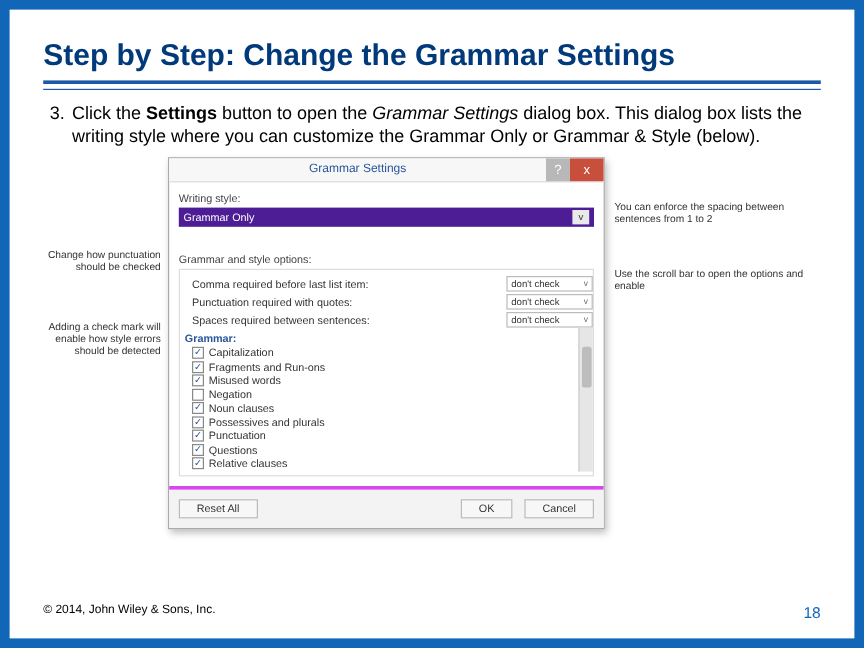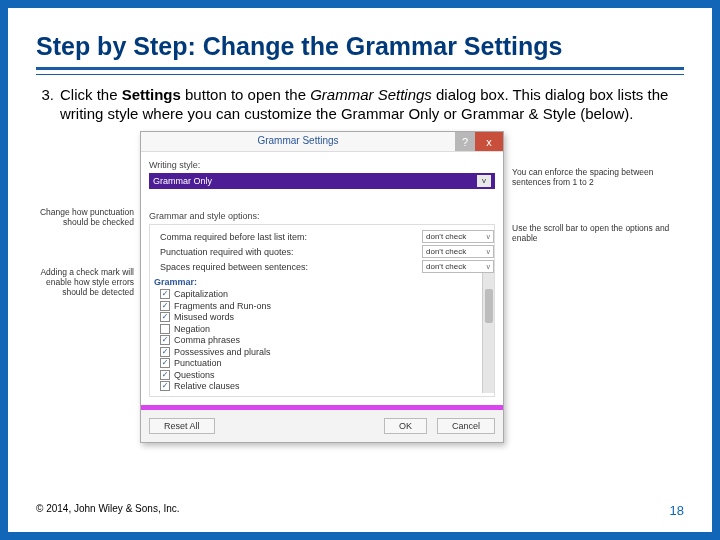--- a/index.html
+++ b/index.html
@@ -120,21 +120,21 @@
     height: 120px; width: 12px; background: #e6e6e6;
     border-left: 1px solid #ccc; float: right;
     position: relative; margin-top: -120px;
   }
   .scroll-thumb {
     position: absolute; top: 16px; left: 2px;
     width: 8px; height: 34px; background: #bdbdbd; border-radius: 2px;
   }
   .dlg-buttons {
     display: flex; justify-content: flex-start; gap: 10px;
-    padding: 8px; border-top: 5px solid #d946ef; background: #f3f3f3;
+    padding: 8px; border-top: 3px solid #d946ef; background: #f3f3f3;
   }
   .dlg-buttons .left { margin-right: auto; }
   .dlg-btn {
     border: 1px solid #bbb; background: #f7f7f7;
     padding: 2px 14px; font-size: 9px; color: #333;
   }
   .right-notes {
     flex: 1;
     font-size: 8.5px;
     color: #333;
@@ -228,21 +228,21 @@
           <div class="chk-row">
               <span class="chk">✓</span>
               <span>Misused words</span>
             </div>
           <div class="chk-row">
               <span class="chk"></span>
               <span>Negation</span>
             </div>
           <div class="chk-row">
               <span class="chk">✓</span>
-              <span>Comma phrases</span>
+              <span>Noun clauses</span>
             </div>
           <div class="chk-row">
               <span class="chk">✓</span>
               <span>Possessives and plurals</span>
             </div>
           <div class="chk-row">
               <span class="chk">✓</span>
               <span>Punctuation</span>
             </div>
           <div class="chk-row">

